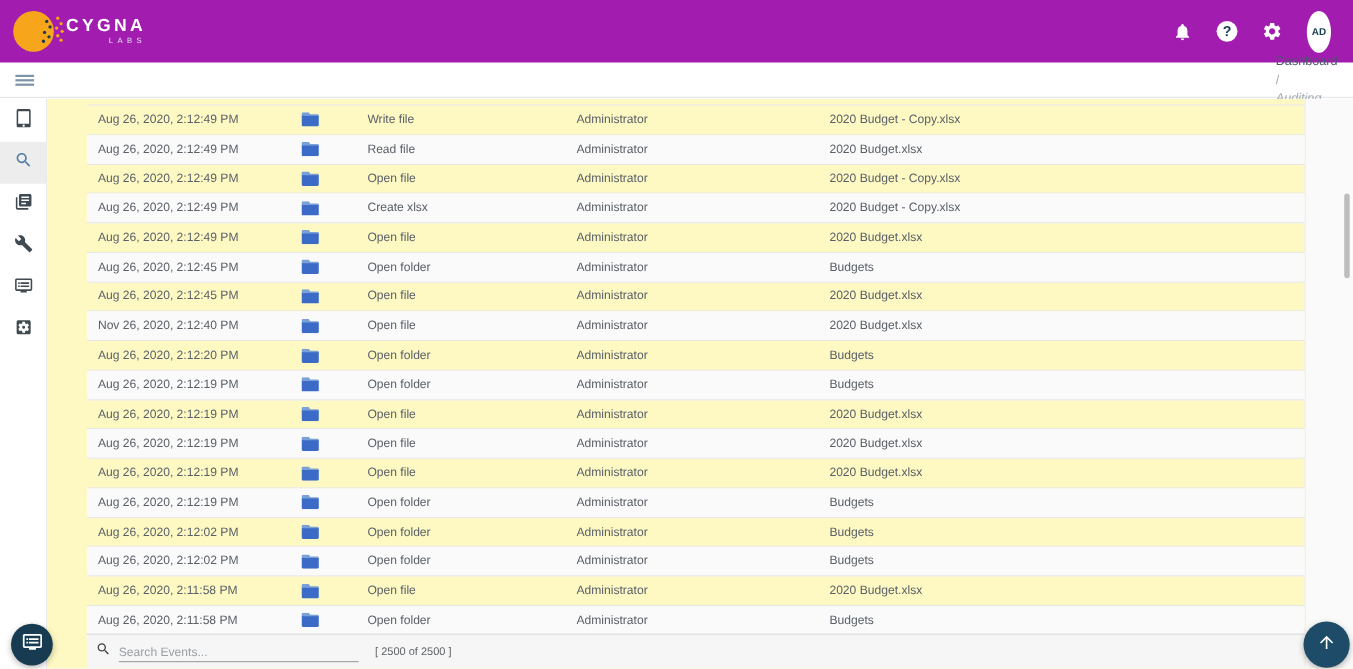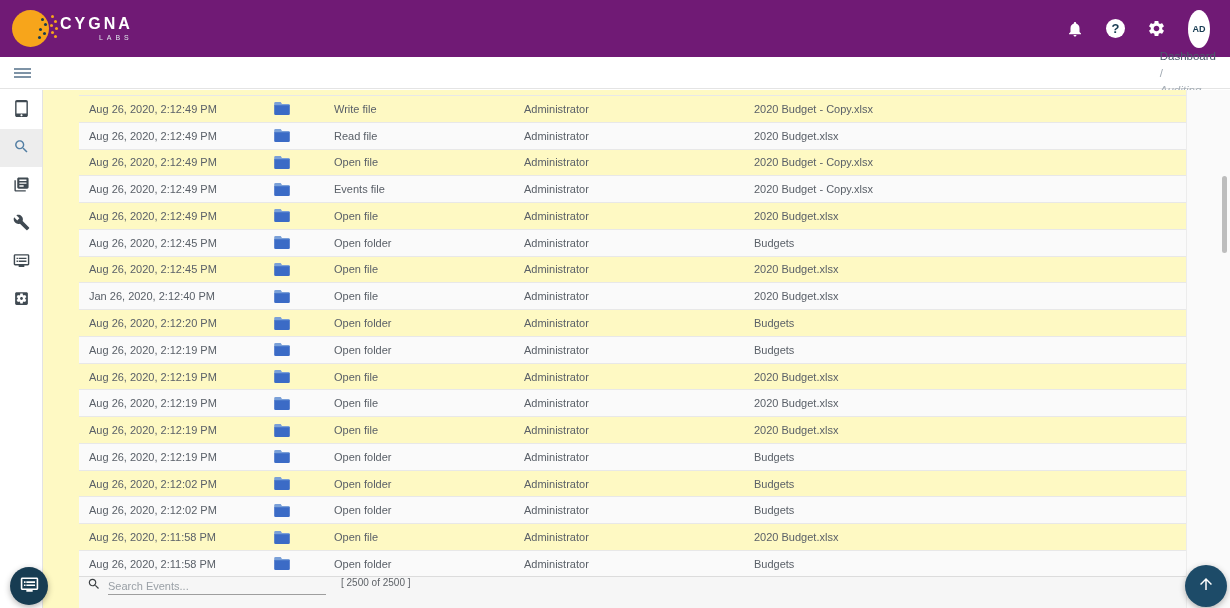--- a/index.html
+++ b/index.html
@@ -5,21 +5,21 @@
 <style>
   * { margin:0; padding:0; box-sizing:border-box; }
   html,body { background:#e9e9e9; }
   .app {
     position:relative; width:1230px; height:608px; background:#fff;
     font-family:"Liberation Sans", sans-serif; overflow:hidden;
     -webkit-font-smoothing:antialiased;
   }
   
   .header {
-    height:57px; background:#701a75; display:flex; align-items:center;
+    height:57px; background:#a21caf; display:flex; align-items:center;
     justify-content:space-between; padding:0 20px 0 12px;
   }
   .logo { display:flex; align-items:center; gap:11px; }
   .logo-mark { position:relative; width:37px; height:37px; border-radius:50%; background:#F7A51B; }
   .logo-mark::before {
     content:""; position:absolute; width:3px; height:3px; border-radius:50%; background:#173C52;
     top:8px; right:5px;
     box-shadow:3px 5px 0 #173C52, -2px 10px 0 #173C52, 2px 14px 0 #173C52, -3px 18px 0 #173C52;
   }
   .logo-mark::after {
@@ -69,21 +69,21 @@
     display:grid; grid-template-columns:185px 60px 190px 230px 1fr;
     align-items:center; padding-left:10px; font-size:11px; color:#5A6068; cursor:pointer;
   }
   .row:nth-child(even) { background:#fafafa; }
   .cell { white-space:nowrap; overflow:hidden; text-overflow:ellipsis; }
   .folder-wrap { display:flex; align-items:center; }
   
   .bottom-bar {
     position:absolute; left:36px; right:44px; bottom:0; height:32px;
     background:#f6f6f6; border-top:1px solid #dcdcdc;
-    display:flex; align-items:flex-start; padding:0 8px; gap:7px;
+    display:flex; align-items:center; padding:0 8px; gap:7px;
   }
   .bottom-bar svg { fill:#3c4043; flex:none; }
   .search-input {
     width:218px; border:none; outline:none; background:transparent;
     border-bottom:1px solid #9e9e9e; font-size:11px; padding:3px 0 2px 0;
     color:#3c4043; font-family:"Liberation Sans", sans-serif;
   }
   .search-input::placeholder { color:#9aa0a6; }
   .result-count { font-size:10px; color:#5f6368; margin-left:8px; }
   
@@ -219,21 +219,21 @@
     <div class="cell">2020 Budget - Copy.xlsx</div>
   </div>
           <div class="row">
     <div class="cell">Aug 26, 2020, 2:12:49 PM</div>
     <div class="folder-wrap">
       <svg width="16" height="13" viewBox="0 0 24 20">
                 <path fill="#7AA0D8" d="M2 0h8l2 3h10a2 2 0 0 1 2 2v1H0V2a2 2 0 0 1 2-2z"></path>
                 <path fill="#3B6BC6" d="M0 5h24v13a2 2 0 0 1-2 2H2a2 2 0 0 1-2-2V5z"></path>
               </svg>
     </div>
-    <div class="cell">Events file</div>
+    <div class="cell">Create xlsx</div>
     <div class="cell">Administrator</div>
     <div class="cell">2020 Budget - Copy.xlsx</div>
   </div>
           <div class="row">
     <div class="cell">Aug 26, 2020, 2:12:49 PM</div>
     <div class="folder-wrap">
       <svg width="16" height="13" viewBox="0 0 24 20">
                 <path fill="#7AA0D8" d="M2 0h8l2 3h10a2 2 0 0 1 2 2v1H0V2a2 2 0 0 1 2-2z"></path>
                 <path fill="#3B6BC6" d="M0 5h24v13a2 2 0 0 1-2 2H2a2 2 0 0 1-2-2V5z"></path>
               </svg>
@@ -260,21 +260,21 @@
       <svg width="16" height="13" viewBox="0 0 24 20">
                 <path fill="#7AA0D8" d="M2 0h8l2 3h10a2 2 0 0 1 2 2v1H0V2a2 2 0 0 1 2-2z"></path>
                 <path fill="#3B6BC6" d="M0 5h24v13a2 2 0 0 1-2 2H2a2 2 0 0 1-2-2V5z"></path>
               </svg>
     </div>
     <div class="cell">Open file</div>
     <div class="cell">Administrator</div>
     <div class="cell">2020 Budget.xlsx</div>
   </div>
           <div class="row">
-    <div class="cell">Jan 26, 2020, 2:12:40 PM</div>
+    <div class="cell">Nov 26, 2020, 2:12:40 PM</div>
     <div class="folder-wrap">
       <svg width="16" height="13" viewBox="0 0 24 20">
                 <path fill="#7AA0D8" d="M2 0h8l2 3h10a2 2 0 0 1 2 2v1H0V2a2 2 0 0 1 2-2z"></path>
                 <path fill="#3B6BC6" d="M0 5h24v13a2 2 0 0 1-2 2H2a2 2 0 0 1-2-2V5z"></path>
               </svg>
     </div>
     <div class="cell">Open file</div>
     <div class="cell">Administrator</div>
     <div class="cell">2020 Budget.xlsx</div>
   </div>

